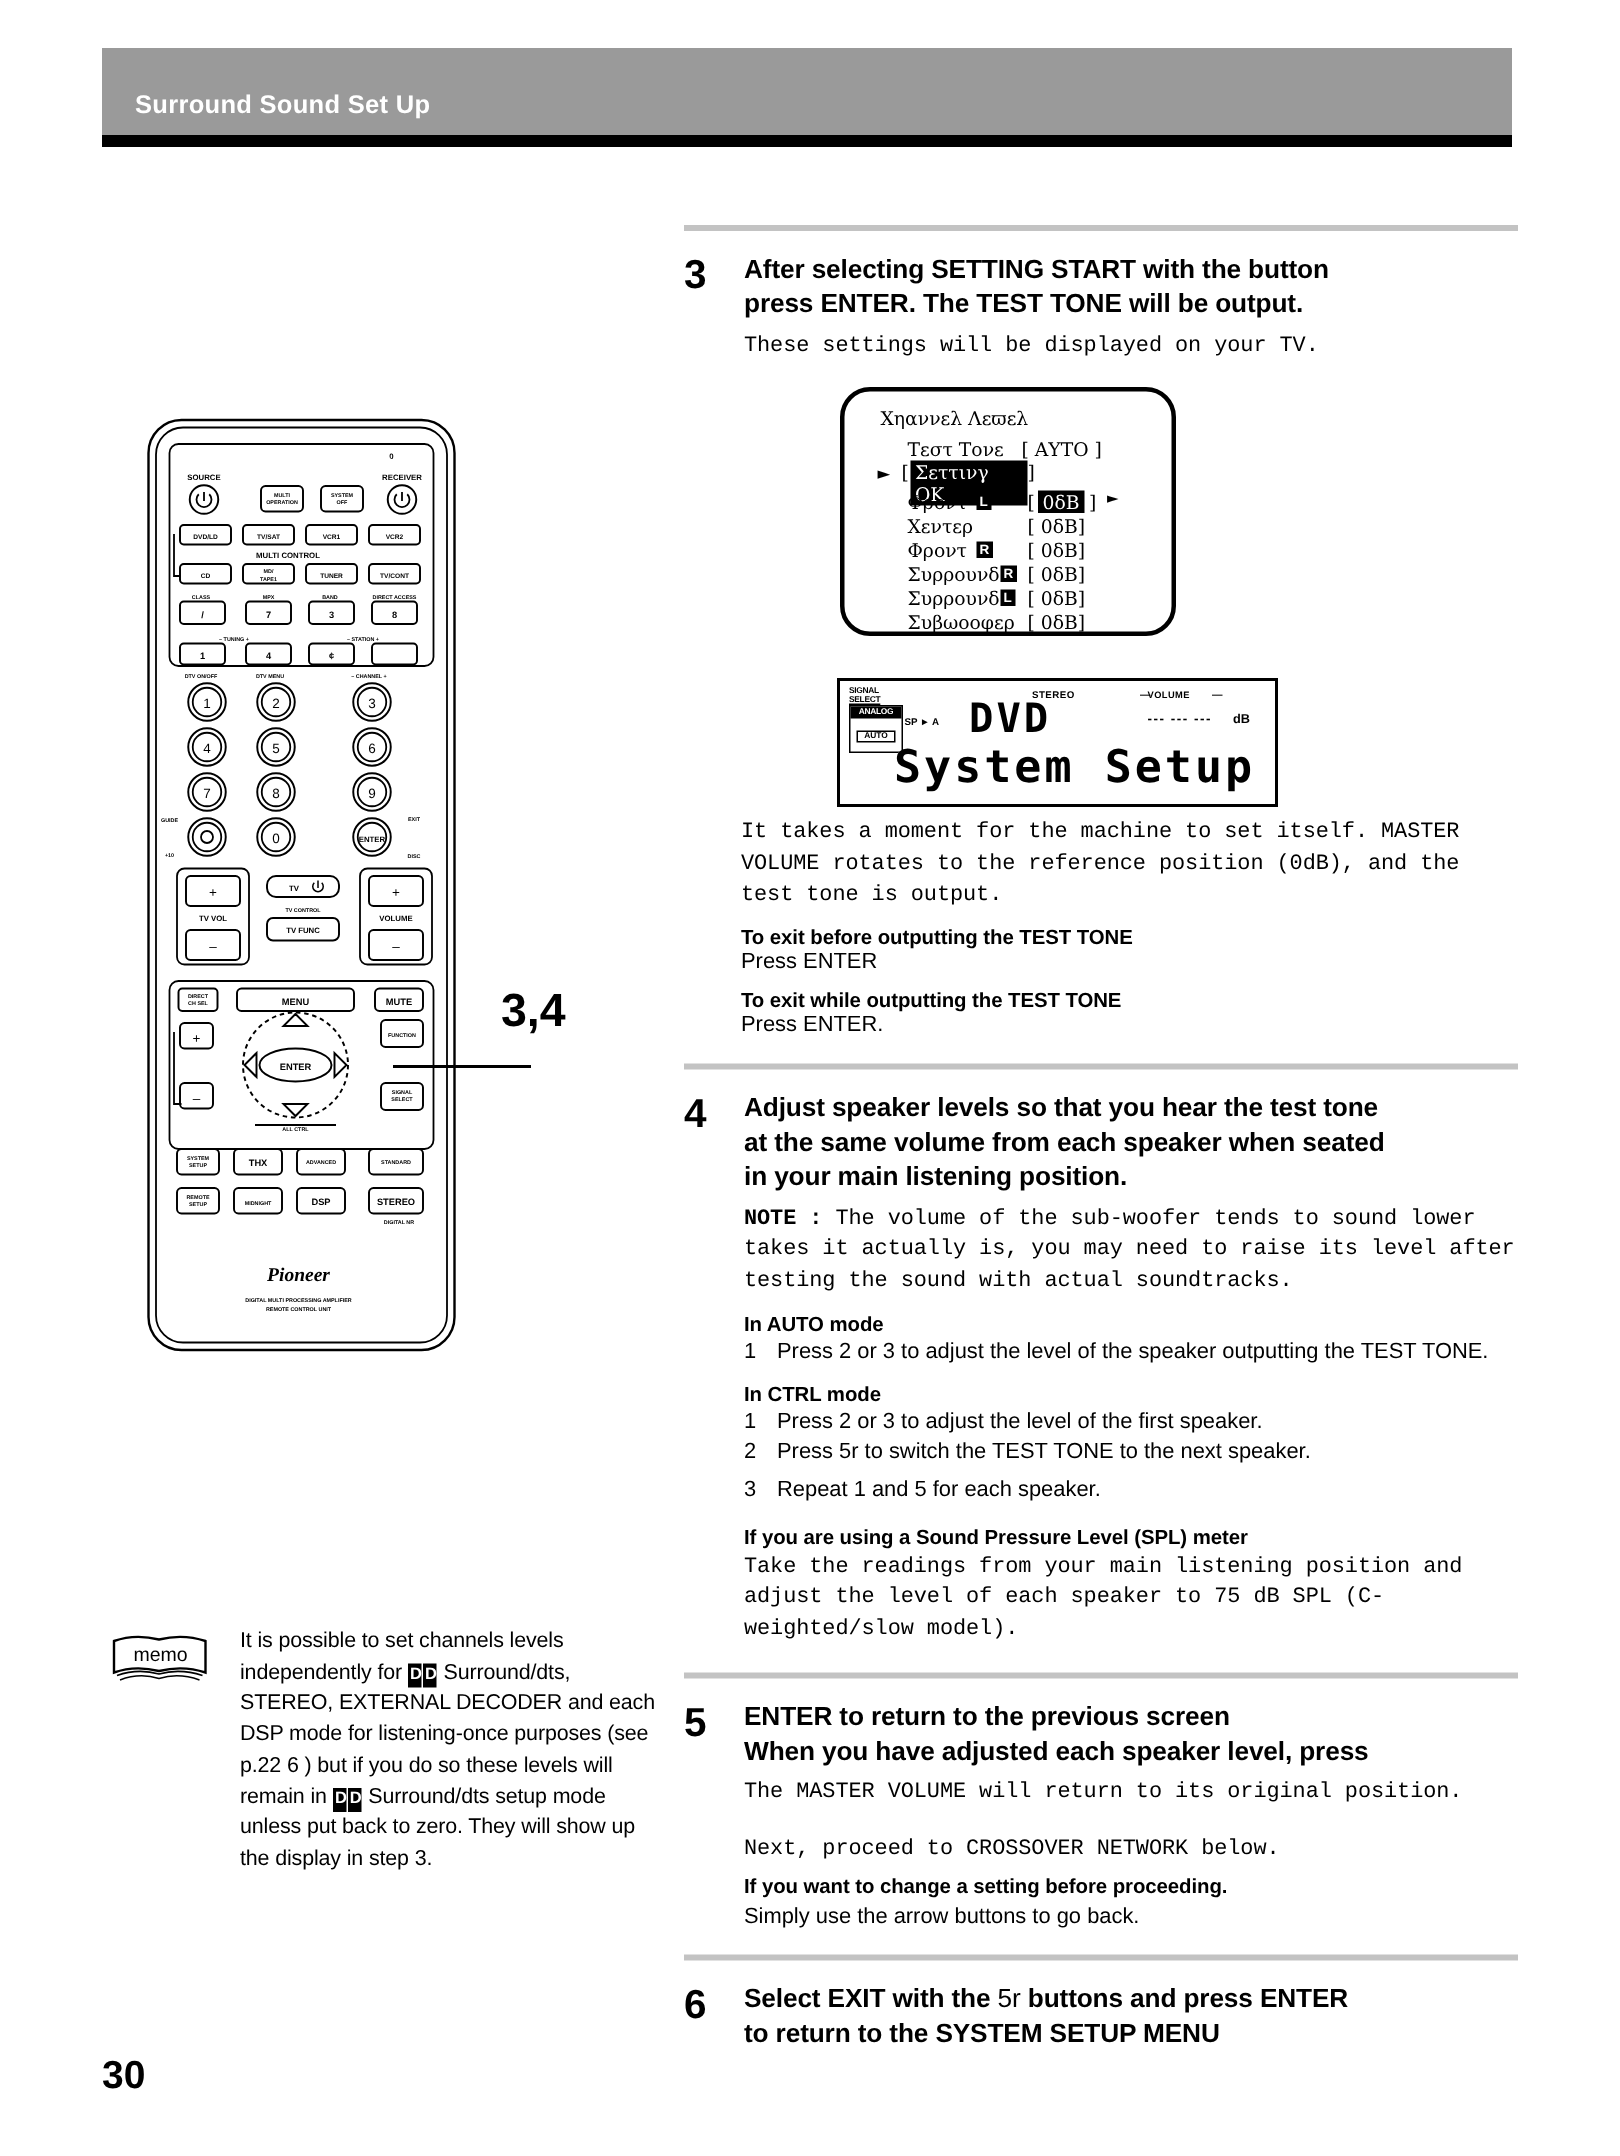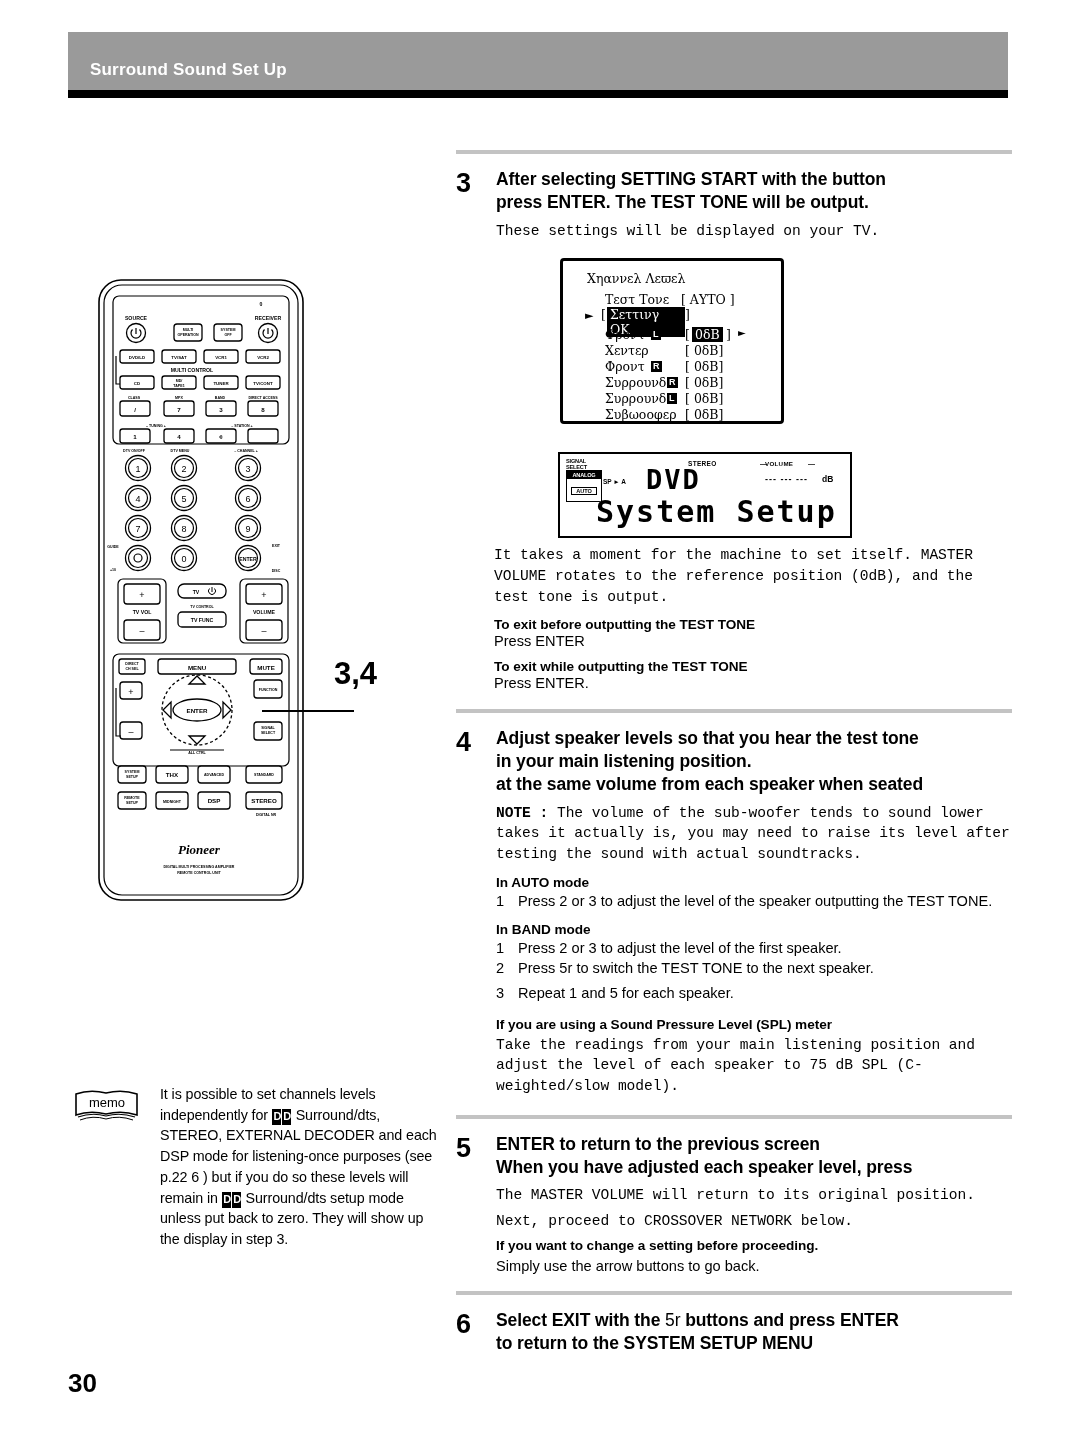--- a/index.html
+++ b/index.html
@@ -65,21 +65,21 @@
   .numlist .row { display: flex; }
   .numlist .n { width: 22px; flex: 0 0 22px; }
   .numlist .t { flex: 1 1 auto; }
   .indent-body { margin-left: 38px; }
 
   
   .osd-wrap { position: absolute; left: 560px; top: 258px; }
   .osd {
     width: 218px; height: 160px;
     border: 3px solid #000;
-    border-radius: 4px;
+    border-radius: 20px;
     background: #fff;
     position: relative;
     font-family: "DejaVu Serif", serif;
   }
   .osd-title {
     position: absolute; left: 24px; top: 10px;
     font-size: 12.5px;
   }
   .osd-lbl { position: absolute; font-size: 12.5px; }
   .osd-val { position: absolute; font-size: 12.5px; }
@@ -467,34 +467,34 @@
     <div class="sub-bold">To exit while outputting the TEST TONE</div>
     <div class="sub-plain">Press ENTER.</div>
   </div>
 
   <div style="height:18px;"></div>
   <div class="sep"></div>
   <div class="step">
     <div class="step-num">4</div>
     <div class="step-body">
       <div class="step-title">Adjust speaker levels so that you hear the test tone</div>
+      <div class="step-title">at the same volume from each speaker when seated</div>
       <div class="step-title">in your main listening position.</div>
-      <div class="step-title">at the same volume from each speaker when seated</div>
 
       <div class="para"><b>NOTE :</b><span> The volume of the sub-woofer tends to sound lower takes it actually is, you may need to raise its level after testing the sound with actual soundtracks.</span></div>
 
       <div class="sub-bold">In AUTO mode</div>
       <div class="numlist">
         <div class="row">
           <div class="n">1</div>
           <div class="t">Press 2  or 3  to adjust the level of the speaker outputting the TEST TONE.</div>
         </div>
       </div>
 
-      <div class="sub-bold">In BAND mode</div>
+      <div class="sub-bold">In CTRL mode</div>
       <div class="numlist">
         <div class="row">
           <div class="n">1</div>
           <div class="t">Press 2  or 3  to adjust the level of the first speaker.</div>
         </div>
         <div class="row">
           <div class="n">2</div>
           <div class="t">Press  5r    to  switch the TEST TONE to the next speaker.</div>
         </div>
         <div class="row" style="margin-top:4px;">
@@ -509,21 +509,21 @@
   </div>
 
   <div style="height:16px;"></div>
   <div class="sep"></div>
   <div class="step">
     <div class="step-num">5</div>
     <div class="step-body">
       <div class="step-title">ENTER to return to the previous screen</div>
       <div class="step-title">When you have adjusted each speaker level, press</div>
       <div class="para">The MASTER VOLUME will return to its original position.</div>
-      <div class="para tight" style="margin-top:5px;">Next, proceed to CROSSOVER NETWORK below.</div>
+      <div class="para tight" style="margin-top:17px;">Next, proceed to CROSSOVER NETWORK below.</div>
       <div class="sub-bold" style="margin-top:6px;">If you want to change a setting before proceeding.</div>
       <div class="sub-plain" style="margin-top:5px;">Simply use the arrow buttons to go back.</div>
     </div>
   </div>
 
   <div style="height:15px;"></div>
   <div class="sep"></div>
   <div class="step">
     <div class="step-num">6</div>
     <div class="step-body">

